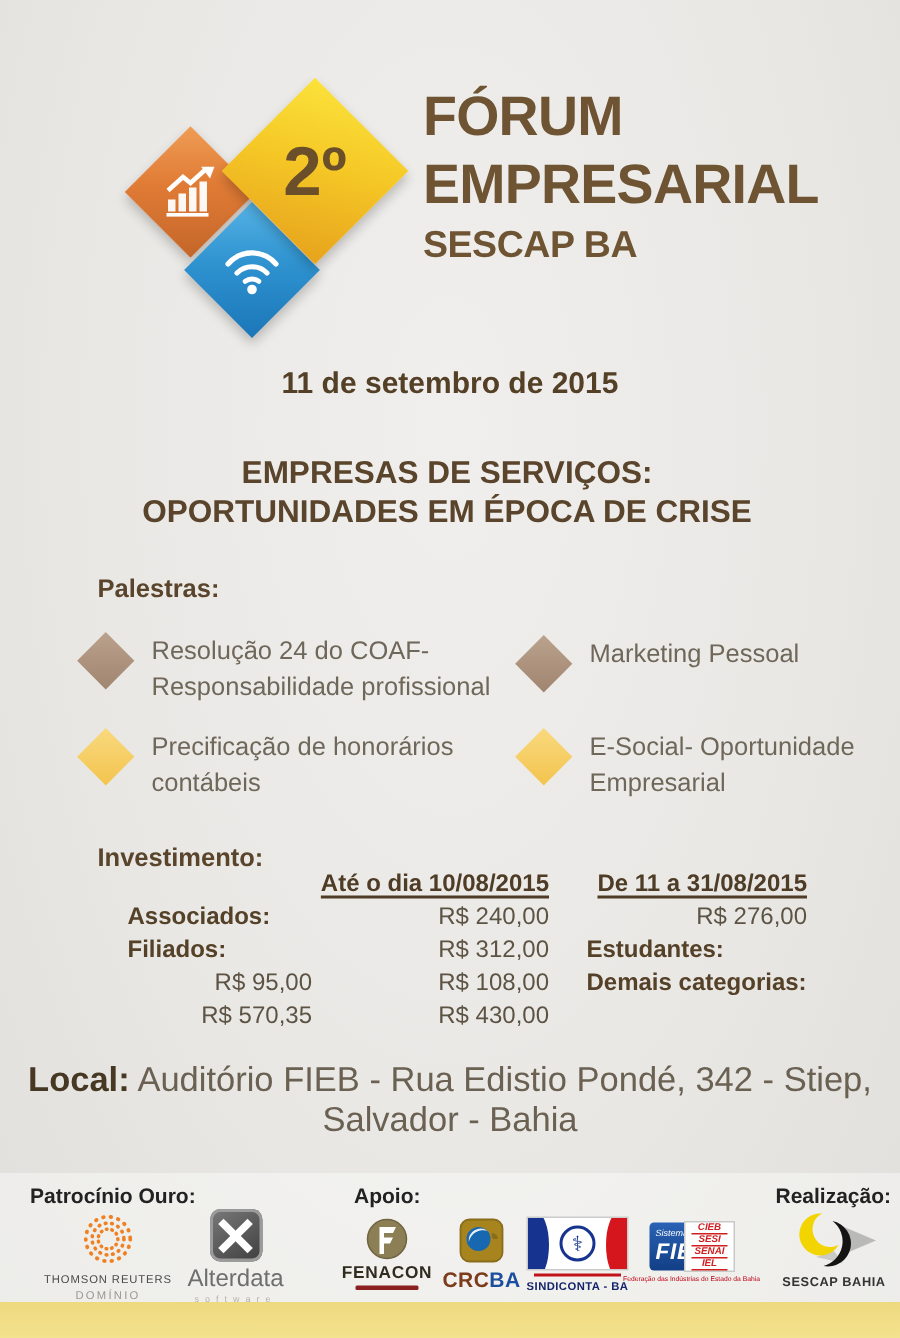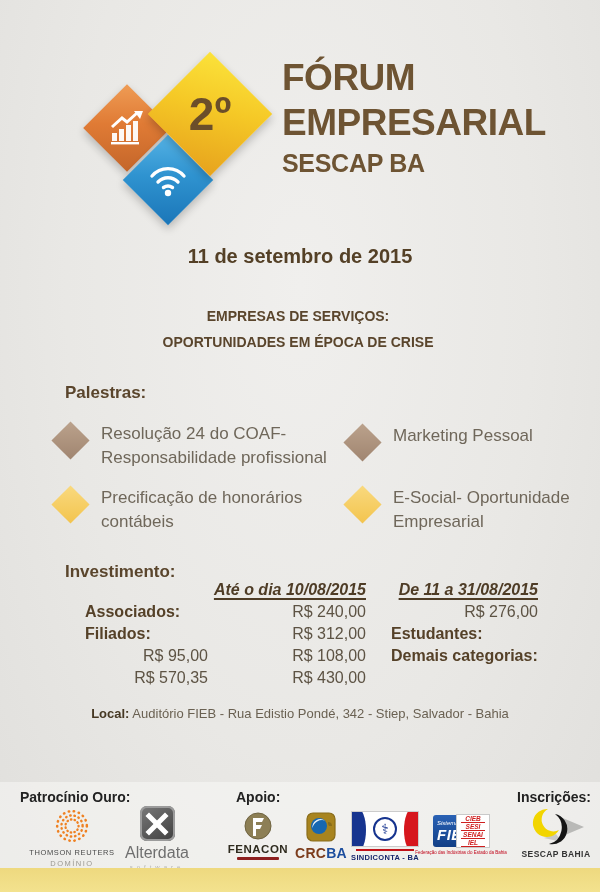--- a/index.html
+++ b/index.html
@@ -20,21 +20,21 @@
   .edition{font-size:46px;font-weight:bold;color:#6b4e2a;line-height:1;}
 
   .title-block{position:absolute;left:282px;top:55px;z-index:4;}
   .t1{font-size:37px;font-weight:bold;color:#6e5433;line-height:45px;letter-spacing:-.5px;}
   .t2{font-size:25px;font-weight:bold;color:#6e5433;line-height:36px;letter-spacing:-.3px;}
 
   
   .date-line{position:absolute;left:0;top:245px;width:600px;text-align:center;
              font-size:20px;font-weight:bold;color:#544026;}
   .theme{position:absolute;left:0;top:303px;width:596px;text-align:center;
-         font-size:14px;font-weight:bold;color:#5a452c;line-height:26px;}
+         font-size:21px;font-weight:bold;color:#5a452c;line-height:26px;}
 
   .section-heading{position:absolute;left:65px;font-size:17px;font-weight:bold;color:#5a452c;}
   .h-palestras{top:383px;}
   .h-invest{top:562px;}
 
   
   .pitem{position:absolute;display:flex;gap:17px;align-items:flex-start;}
   .bullet{width:27px;height:27px;transform:rotate(45deg);flex:0 0 auto;margin-top:5px;margin-left:5px;}
   .b-taupe{background:linear-gradient(135deg,#bba28c,#a08570);}
   .b-gold{background:linear-gradient(135deg,#f9d97e,#f3c44e);}
@@ -42,26 +42,26 @@
   .pi0{left:52px;top:422px;} .pi0 .ptext{width:250px;}
   .pi1{left:344px;top:424px;} .pi1 .ptext{width:215px;}
   .pi2{left:52px;top:486px;} .pi2 .ptext{width:250px;}
   .pi3{left:344px;top:486px;} .pi3 .ptext{width:215px;}
 
   
   .inv-table{position:absolute;left:60px;top:579px;width:478px;
              display:grid;grid-template-columns:148px 158px 172px;row-gap:1px;}
   .inv-cell{font-size:16px;line-height:21px;}
   .inv-head{font-weight:bold;color:#4e3c26;text-align:right;
-            text-decoration:underline;text-underline-offset:3px;text-decoration-thickness:2px;font-style:italic;}
+            text-decoration:underline;text-underline-offset:3px;text-decoration-thickness:2px;}
   .inv-label{font-weight:bold;color:#554128;padding-left:25px;}
   .inv-val{color:#5d5344;text-align:right;}
 
   
-  .detail{position:absolute;left:0;width:600px;text-align:center;font-size:13px;color:#6a6152;}
+  .detail{position:absolute;left:0;width:600px;text-align:center;font-size:23px;color:#6a6152;}
   .detail .lbl{font-weight:bold;color:#463823;}
   .d-local{top:706px;} .d-insc{top:737px;}
 
   
   .footer-band{position:absolute;left:0;top:782px;width:600px;height:86px;
                background:rgba(252,252,250,.45);}
   .f-label{position:absolute;font-size:14px;font-weight:bold;color:#222;}
   .fl-pat{left:20px;top:789px;} .fl-apo{left:236px;top:789px;} .fl-rea{left:517px;top:789px;}
   .logo-group{position:absolute;display:flex;flex-direction:column;align-items:center;}
 
@@ -212,21 +212,21 @@
 
   <div class="detail d-local">
     <span class="lbl">Local:</span>
     <span>Auditório FIEB - Rua Edistio Pondé, 342 - Stiep, Salvador - Bahia</span>
   </div>
 
   <div class="footer-band"></div>
 
   <div class="f-label fl-pat">Patrocínio Ouro:</div>
   <div class="f-label fl-apo">Apoio:</div>
-  <div class="f-label fl-rea">Inscrições:</div>
+  <div class="f-label fl-rea">Realização:</div>
 
   <div class="logo-group lg-alterdata">
     <div class="alt-square">
       <svg width="24" height="24" viewBox="0 0 24 24">
         <g stroke="#ffffff" stroke-width="5" fill="none" stroke-linecap="square">
           <path d="M4 4 L20 20"></path>
           <path d="M20 4 L13 11"></path>
           <path d="M9 15 L4 20"></path>
         </g>
       </svg>

